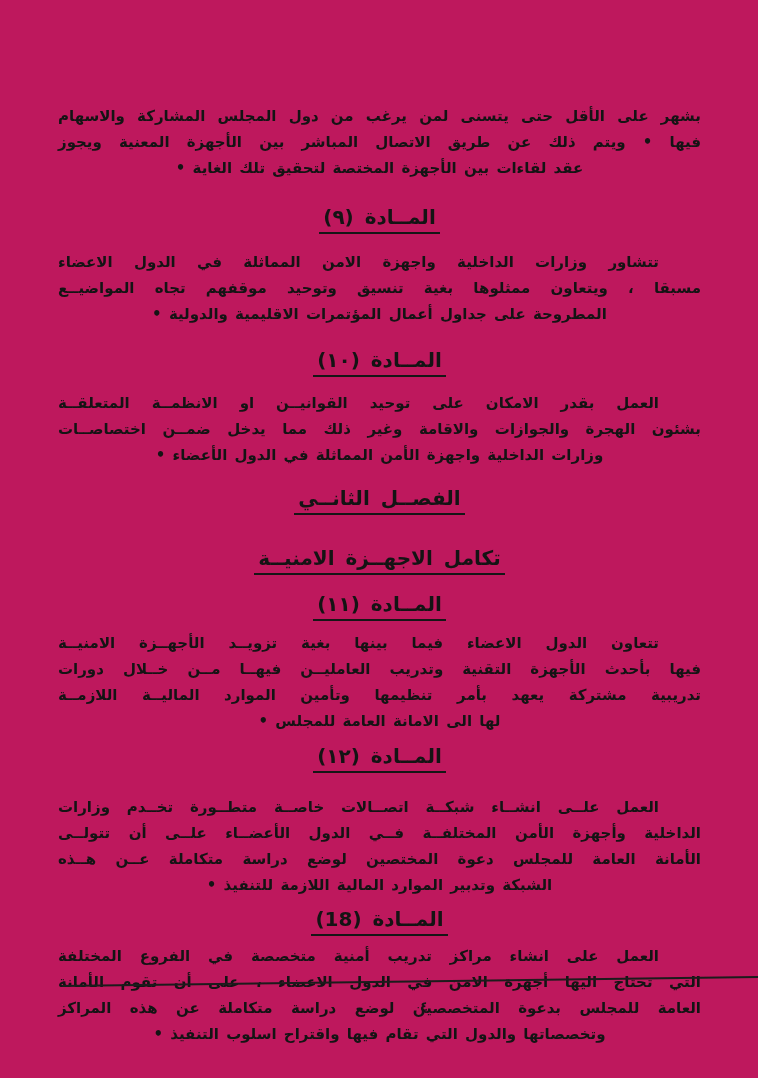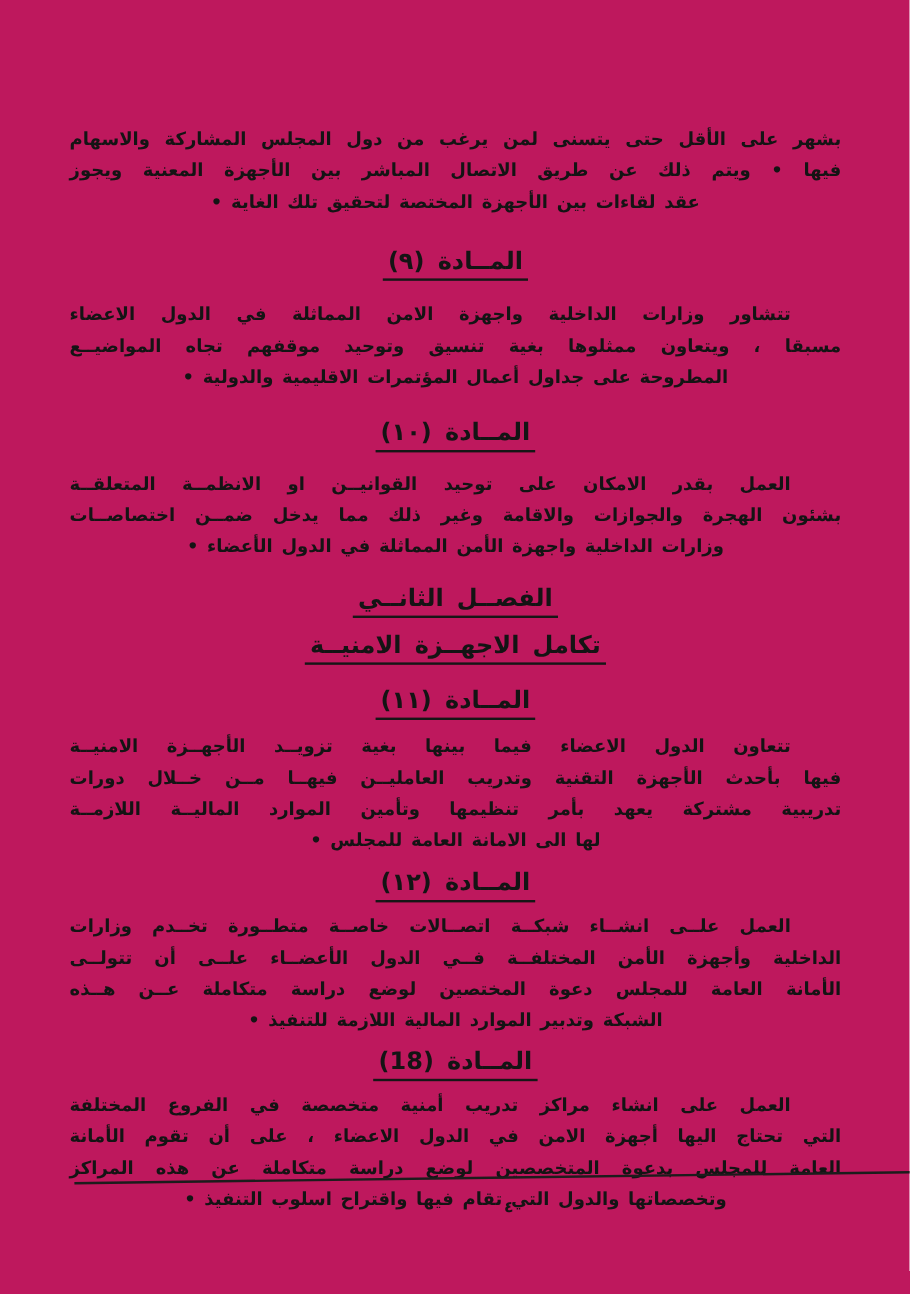--- a/index.html
+++ b/index.html
@@ -49,23 +49,23 @@
   }
   .heading .u {
     display: inline-block;
     border-bottom: 2px solid #161616;
     padding: 0 4px 2px 4px;
     word-spacing: 4px;
   }
   #t9  { margin: 23px 0 15px; }
   #t10 { margin: 20px 0 13px; }
   .ch-title { margin: 17px 0 0; }
-  .ch-sub   { margin: 9px 0 0; }
+  .ch-sub   { margin: 30px 0 0; }
   #t11 { margin: 16px 0 9px; }
-  #t12 { margin: 9px 0 7px; }
+  #t12 { margin: 9px 0 21px; }
   #t13 { margin: 8px 0 7px; }
   .footer-rule {
     position: absolute;
     left: 62px;
     right: -6px;
     top: 985px;
     height: 2px;
     background: #1c1c1c;
     transform: rotate(-0.75deg);
     transform-origin: left center;

